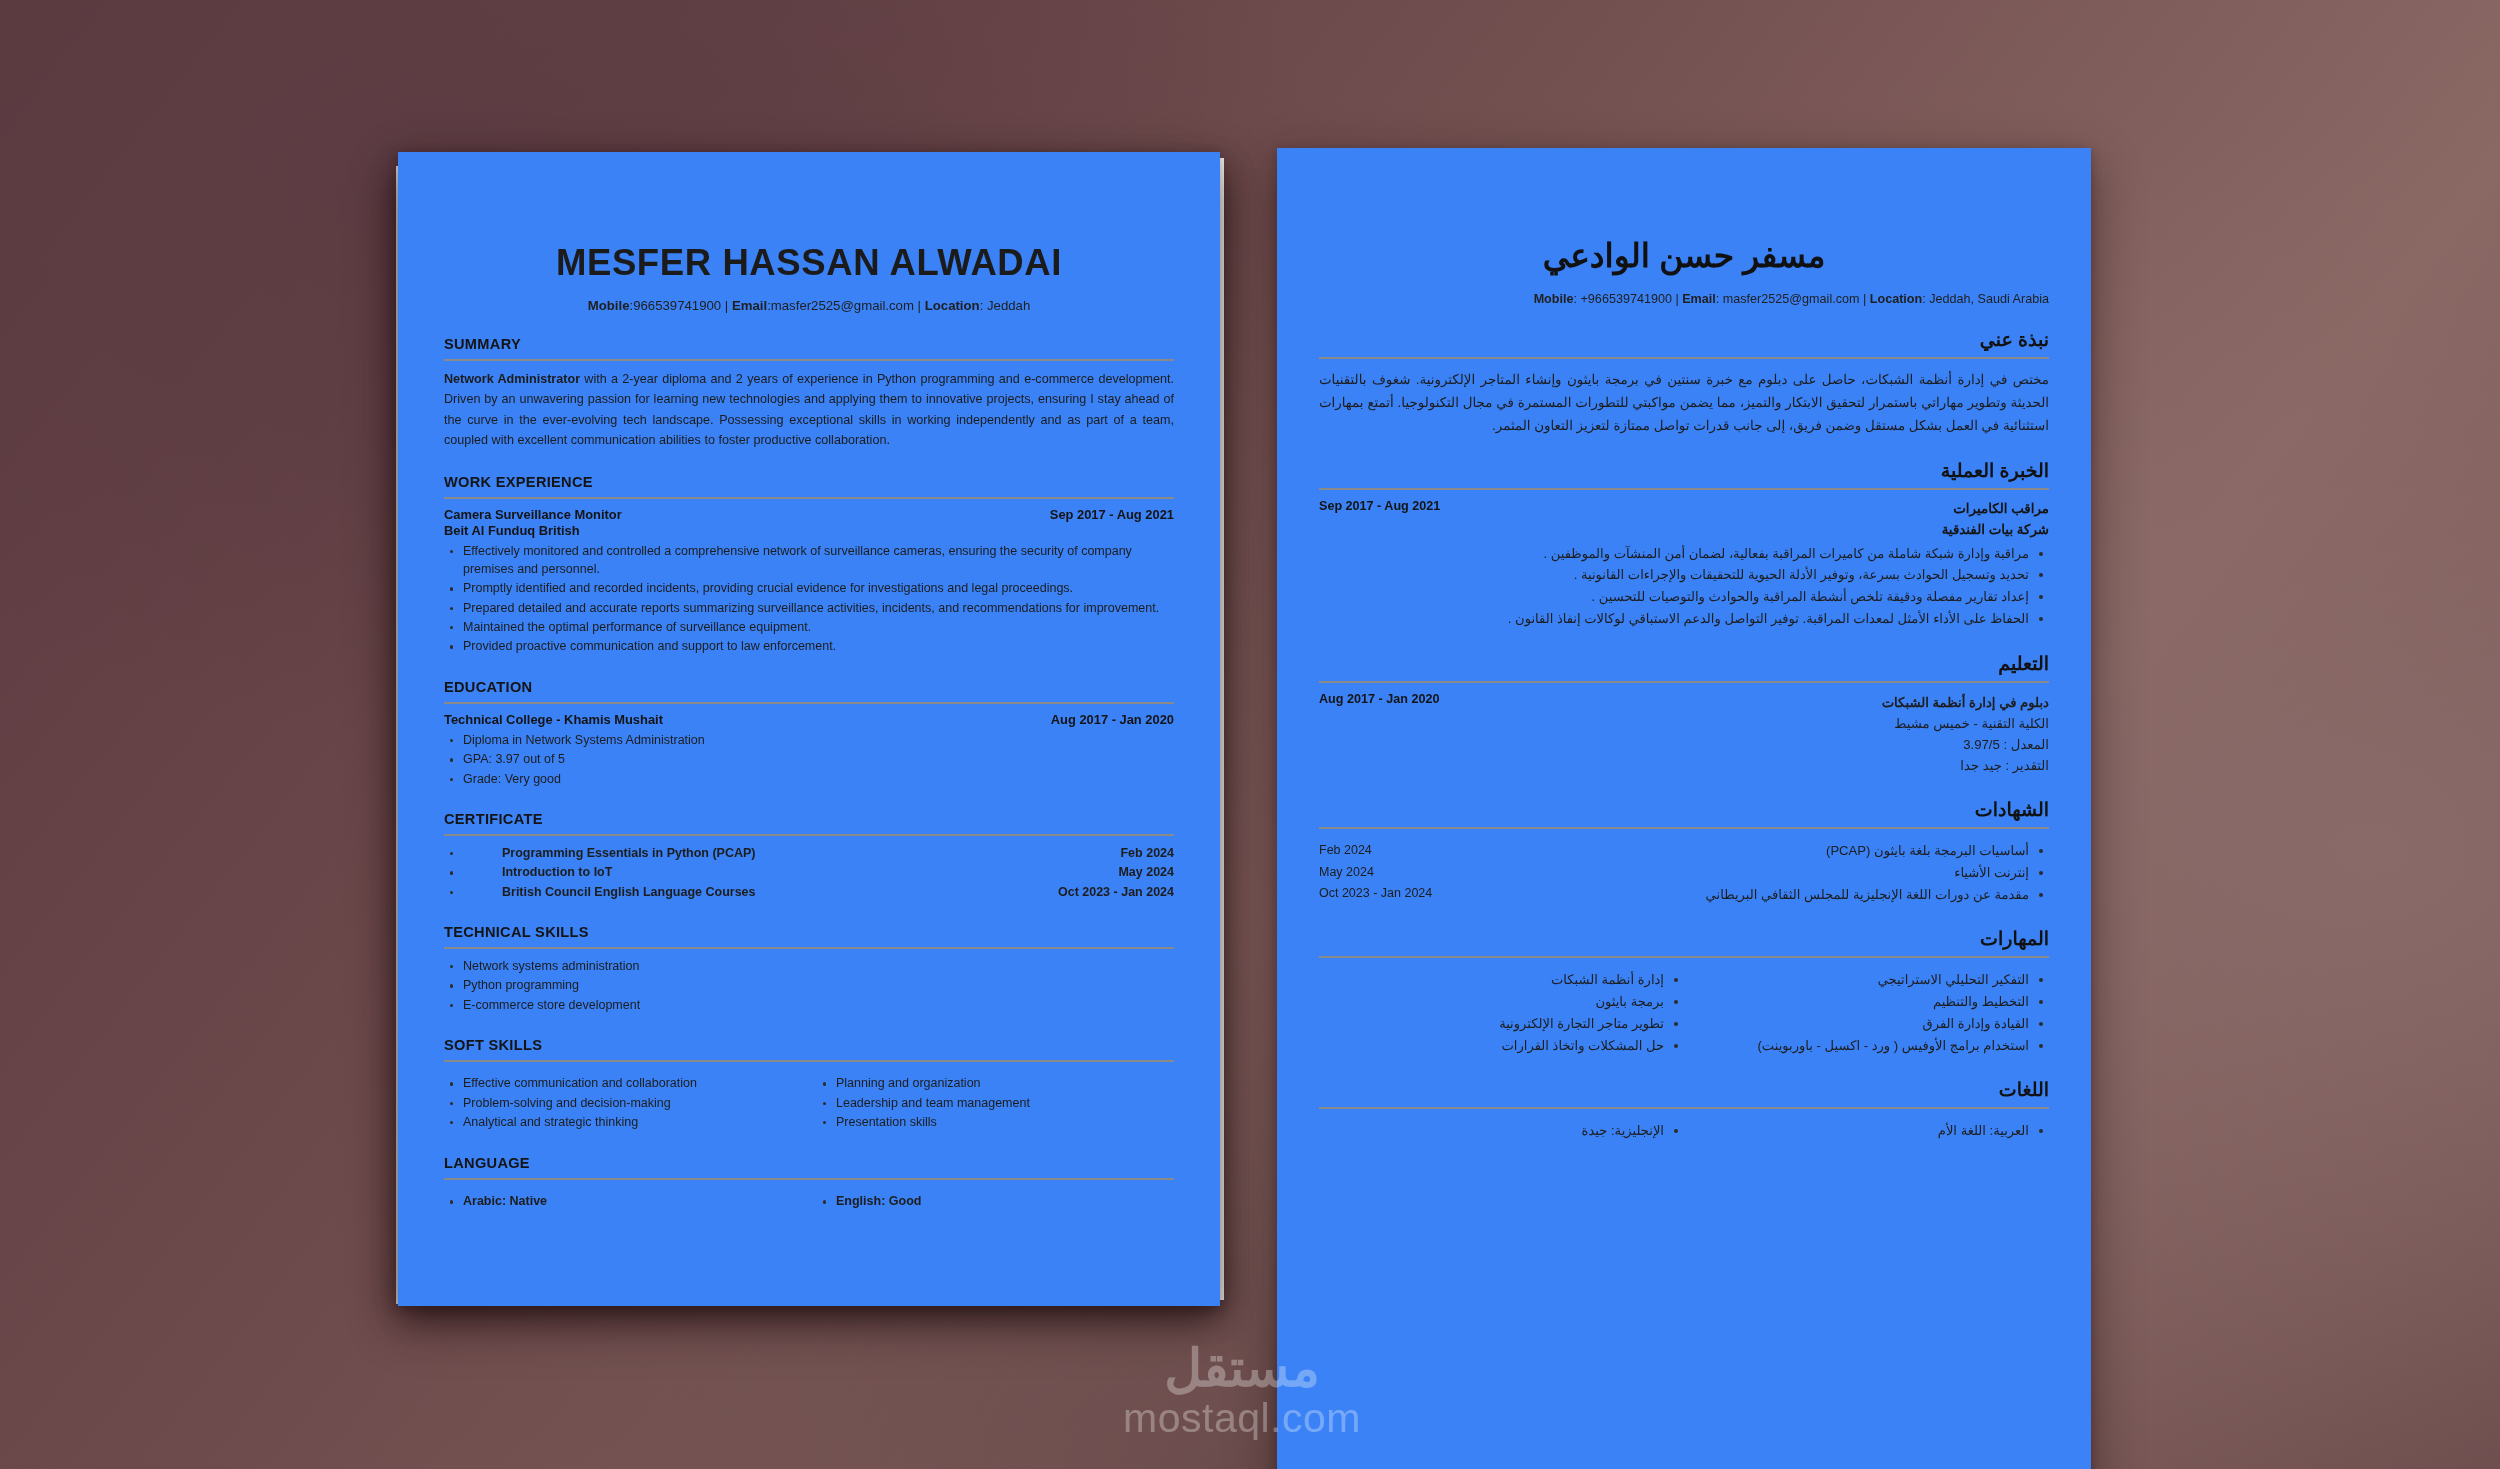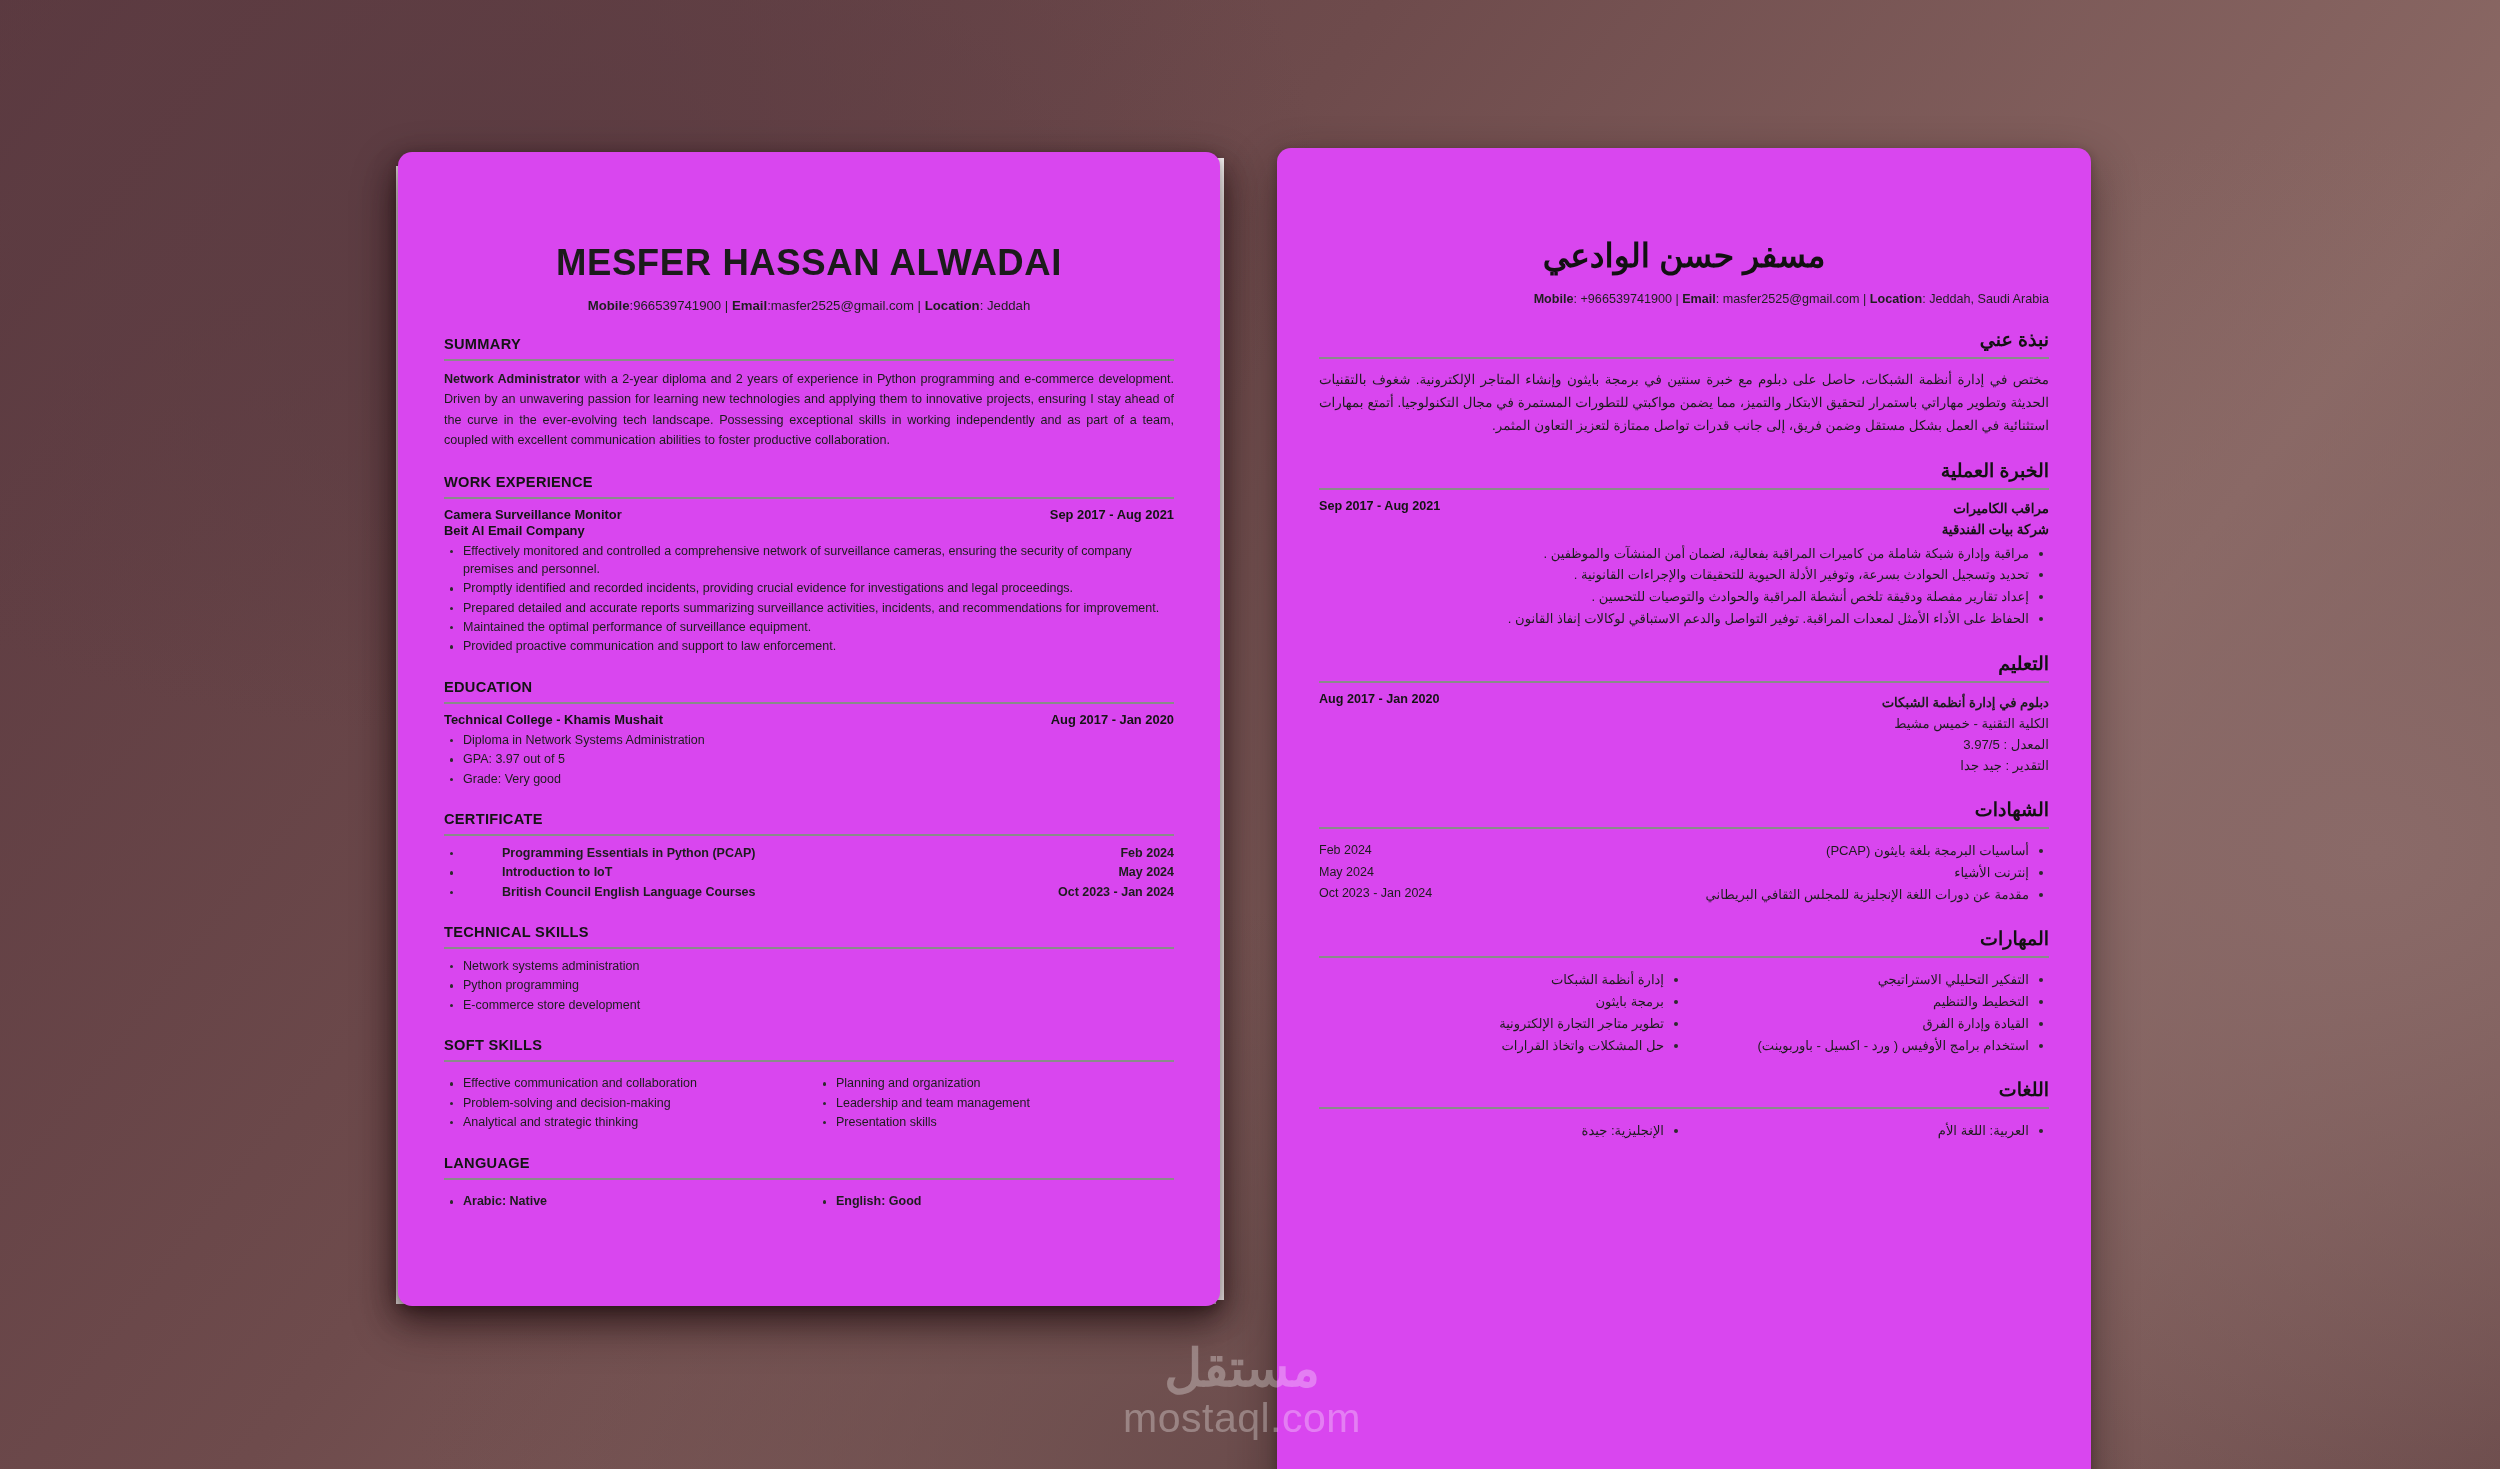--- a/index.html
+++ b/index.html
@@ -21,23 +21,22 @@
 
   .stage {
     position: relative;
     width: 2500px;
     height: 1469px;
   }
 
   
   .sheet {
     position: absolute;
-    background: #d946ef;
+    background: #3b82f6;
     box-shadow: 0 18px 46px rgba(30,12,14,0.48), 0 3px 10px rgba(30,12,14,0.3);
-    border-radius: 14px;
   }
 
   
   .sheet-under {
     position: absolute;
     background: #f2efee;
     box-shadow: 0 10px 28px rgba(30,12,14,0.4);
   }
   .under-a { left: 396px; top: 166px; width: 820px; height: 1138px; }
   .under-b { left: 404px; top: 158px; width: 820px; height: 1142px; background:#faf8f8; }
@@ -278,21 +277,21 @@
       <div class="sec-head-en">SUMMARY</div>
       <div class="rule"></div>
       <div class="summary-en"><b>Network Administrator</b><span> with a 2-year diploma and 2 years of experience in Python programming and e-commerce development. Driven by an unwavering passion for learning new technologies and applying them to innovative projects, ensuring I stay ahead of the curve in the ever-evolving tech landscape. Possessing exceptional skills in working independently and as part of a team, coupled with excellent communication abilities to foster productive collaboration.</span></div>
 
       <div class="sec-head-en">WORK EXPERIENCE</div>
       <div class="rule"></div>
       <div class="row-title">
         <span>Camera Surveillance Monitor</span>
         <span>Sep 2017 - Aug 2021</span>
       </div>
-      <div class="sub-title">Beit Al Email Company</div>
+      <div class="sub-title">Beit Al Funduq British</div>
       <ul class="bl">
         <li>Effectively monitored and controlled a comprehensive network of surveillance cameras, ensuring the security of company premises and personnel.</li>
         <li>Promptly identified and recorded incidents, providing crucial evidence for investigations and legal proceedings.</li>
         <li>Prepared detailed and accurate reports summarizing surveillance activities, incidents, and recommendations for improvement.</li>
         <li>Maintained the optimal performance of surveillance equipment.</li>
         <li>Provided proactive communication and support to law enforcement.</li>
       </ul>
 
       <div class="sec-head-en">EDUCATION</div>
       <div class="rule"></div>

